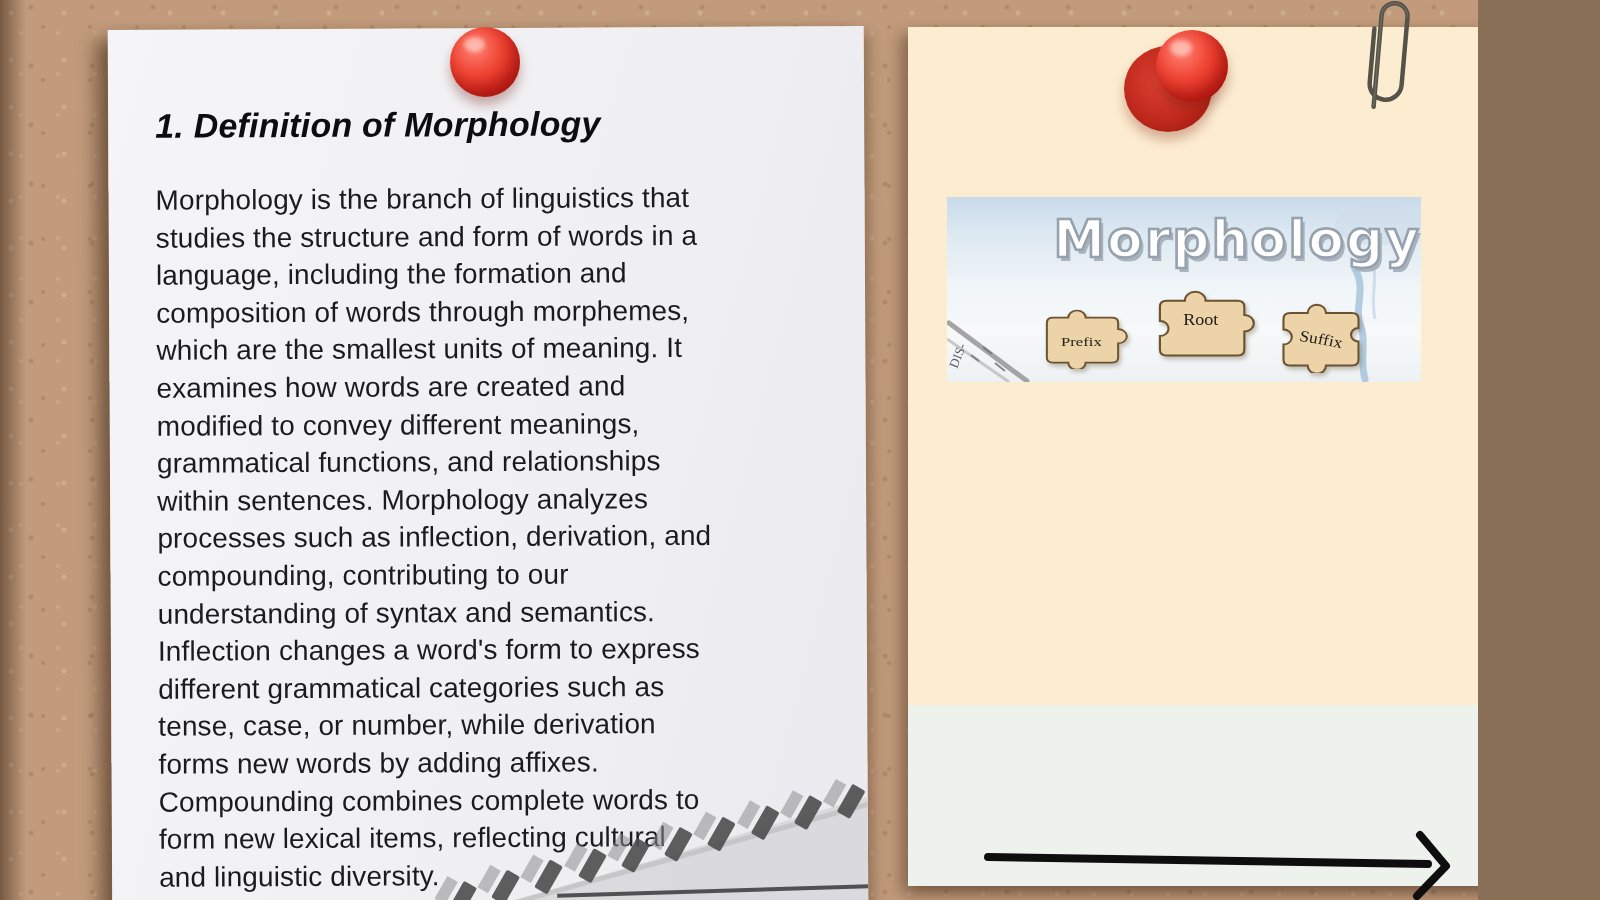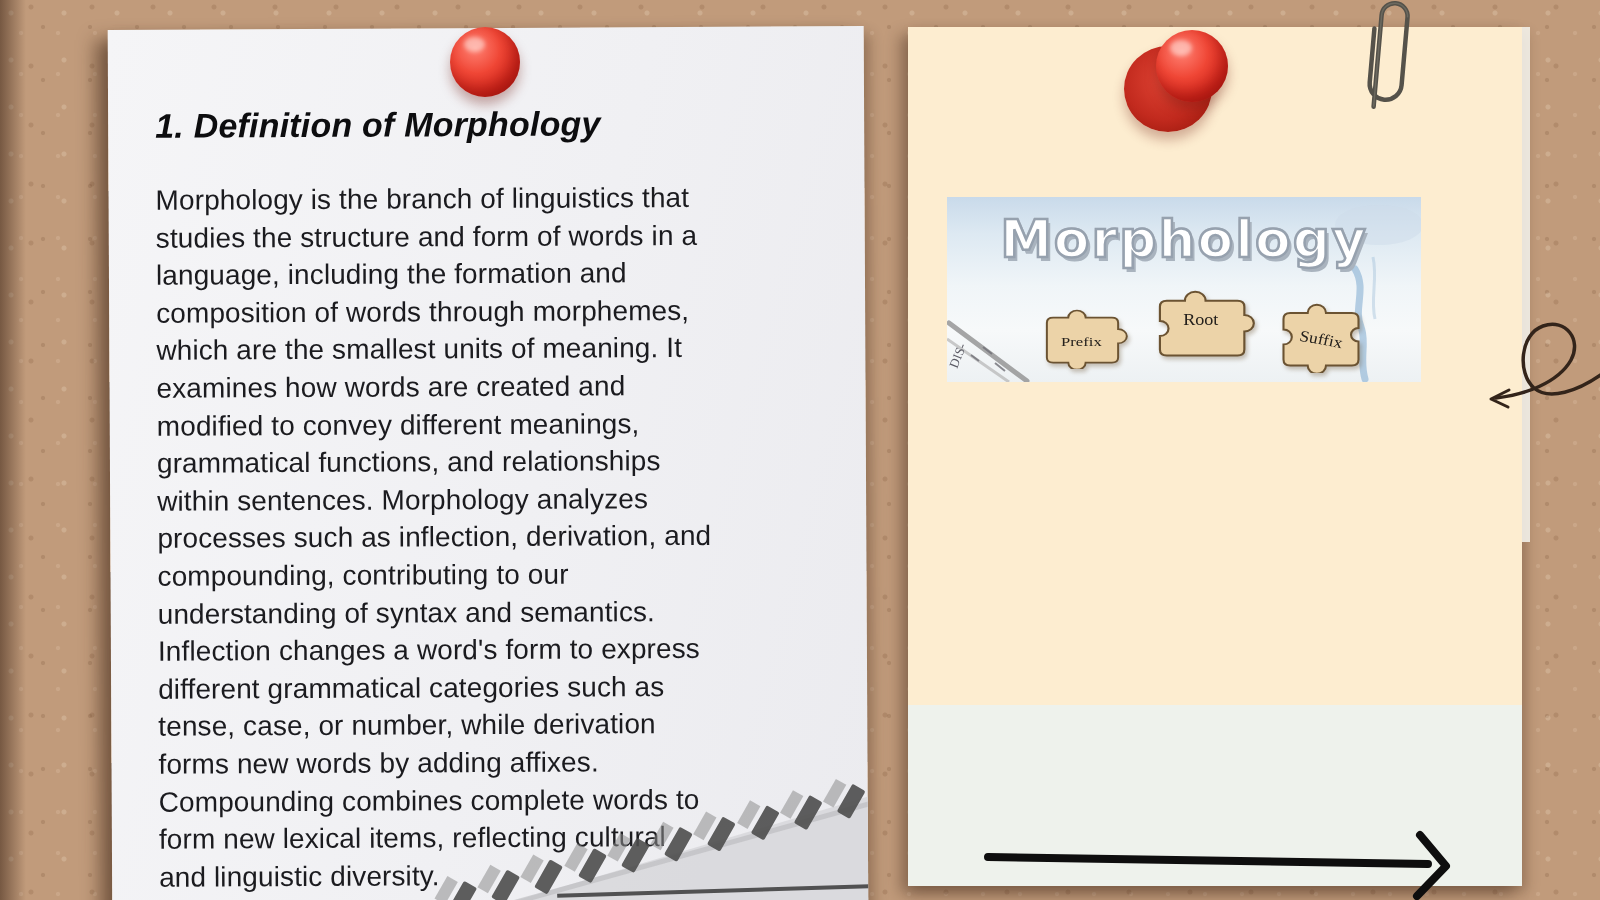--- a/index.html
+++ b/index.html
@@ -1,16 +1,16 @@
 <!DOCTYPE html>
 <html><head>
 <meta charset="utf-8">
 <style>
   html,body{margin:0;padding:0;background:#8a6f57;}
-  .stage{position:relative;width:1600px;height:900px;overflow:hidden;
+  .stage{position:relative;width:1478px;height:900px;overflow:hidden;
          font-family:"Liberation Sans",sans-serif;}
   
   .cork{position:absolute;inset:0;background-color:#c19b7b;
     background-image:
       radial-gradient(circle at 11px 13px, rgba(255,244,226,.20) 0 2px, transparent 3px),
       radial-gradient(circle at 31px 7px,  rgba(122,82,52,.22) 0 2px, transparent 3px),
       radial-gradient(circle at 21px 33px, rgba(255,236,214,.14) 0 1.6px, transparent 2.6px),
       radial-gradient(circle at 43px 27px, rgba(104,66,38,.18) 0 1.6px, transparent 2.6px),
       radial-gradient(circle at 7px 43px,  rgba(148,104,70,.25) 0 1.4px, transparent 2.4px);
     background-size:53px 47px,61px 59px,37px 41px,47px 53px,29px 31px;}
@@ -33,21 +33,21 @@
   .note-right{left:908px;top:27px;width:614px;height:859px;background:#fdedd0;
     box-shadow:-8px 8px 14px rgba(58,35,20,.38), 5px 6px 12px rgba(58,35,20,.25);}
   .note-right-lower{position:absolute;left:0;right:0;top:678px;height:181px;
     background:#eef2ec;}
   .note-right-sliver{position:absolute;right:-8px;top:0;width:8px;height:60%;
     background:rgba(246,246,240,.85);}
   
   .illustration{position:absolute;left:39px;top:170px;width:474px;height:185px;
     background:linear-gradient(180deg,#c9daea 0%,#dde9f2 20%,#f0f5f8 48%,#f7f9fa 72%,#edf1f3 100%);
     overflow:hidden;}
-  .cartoon-title{position:absolute;left:0;right:0;top:16px;text-align:center;
+  .cartoon-title{position:absolute;left:0;right:0;top:16px;text-align:right;
     font:700 52px/1 "DejaVu Sans",sans-serif;color:#ffffff;letter-spacing:2px;
     -webkit-text-stroke:2.5px #96a1ae;
     text-shadow:3px 4px 0 #a9b3be,-1px -1px 0 #c7ced6,1px -1px 0 #b9c1ca,-1px 1px 0 #b9c1ca;}
   .piece{position:absolute;filter:drop-shadow(2px 3px 2px rgba(106,84,52,.35));}
   .piece-prefix{left:88px;top:100px;}
   .piece-root{left:200px;top:82px;}
   .piece-suffix{left:324px;top:92px;}
   .piece path{fill:#ecd3a8;stroke:#6b5332;stroke-width:2.5;}
   .piece text{font-family:"Liberation Serif",serif;font-size:21px;fill:#24201c;}
   .illu-decor{position:absolute;inset:0;}

